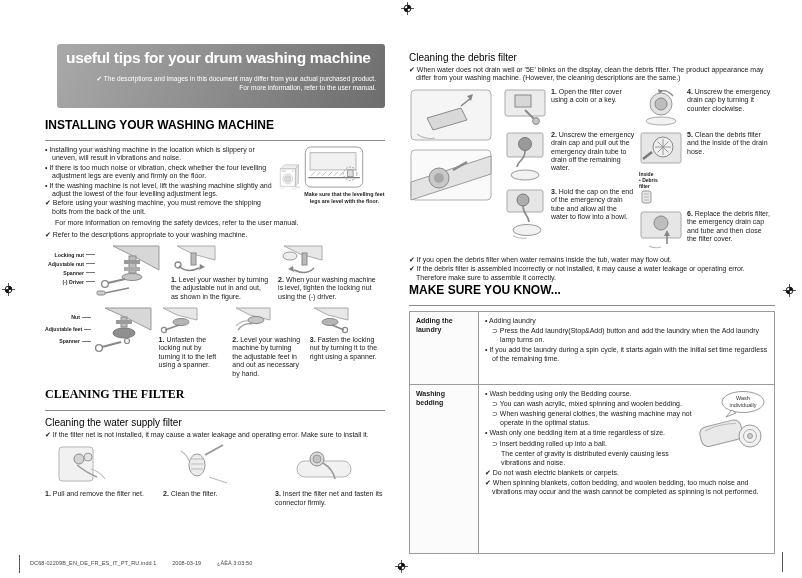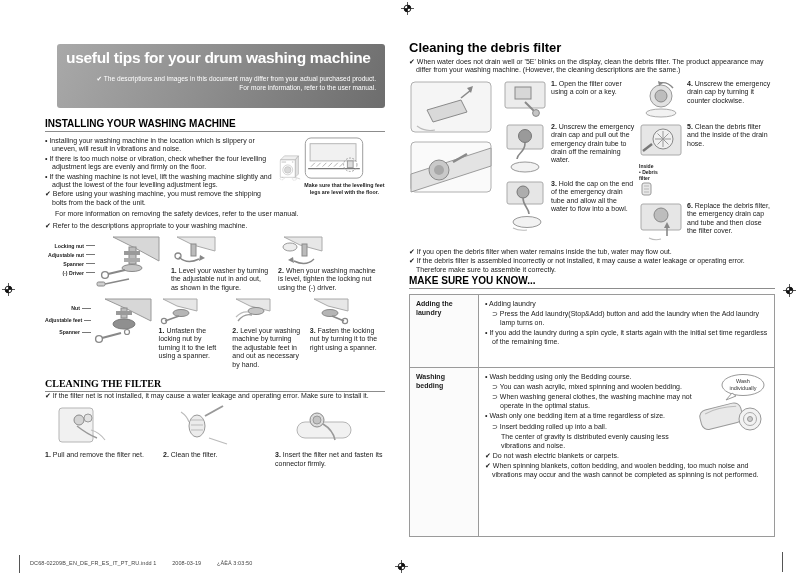--- a/index.html
+++ b/index.html
@@ -8,22 +8,22 @@
 
   
   .col-left{position:absolute;left:45px;top:44px;width:340px;}
   .col-right{position:absolute;left:409px;top:40px;width:366px;}
 
   
   .banner{height:64px;border-radius:3px;background:linear-gradient(115deg,#a9a9a9 0%,#8f8f8f 45%,#6d6d6d 100%);padding:5px 9px;box-sizing:border-box;margin-left:12px;}
   .banner-title{font-size:15.5px;font-weight:bold;color:#fff;letter-spacing:-0.3px;white-space:nowrap;}
   .banner-note{margin-top:7px;font-size:6.6px;line-height:1.4;color:#fff;text-align:right;padding-left:30px;}
 
-  h2.sec{font-size:10px;font-weight:bold;color:#000;margin:0;padding-bottom:2px;border-bottom:1.5px solid #8c8c8c;}
-  h3.sub{font-size:13px;font-weight:bold;color:#000;margin:0 0 3px 0;}
+  h2.sec{font-size:12px;font-weight:bold;color:#000;margin:0;padding-bottom:8px;border-bottom:1.5px solid #8c8c8c;}
+  h3.sub{font-size:10px;font-weight:normal;color:#000;margin:12px 0 3px 0;}
 
   .txt{font-size:7px;line-height:1.2;color:#1a1a1a;}
   .li{padding-left:7px;text-indent:-7px;margin-bottom:1px;}
   .stepnum{font-weight:bold;}
 
   
   .install-row{display:flex;margin-top:5px;}
   .install-text{width:232px;}
   .install-fig{width:108px;position:relative;}
   .fig-caption{font-size:5.3px;font-weight:bold;text-align:center;line-height:1.25;color:#222;margin-top:1px;}
@@ -250,20 +250,21 @@
           <polygon points="4,2 38,2 38,14 18,9" fill="#e7e7e7" stroke="#aaa"></polygon>
           <ellipse cx="20" cy="16" rx="8" ry="3.5" fill="#b5b5b5" stroke="#888"></ellipse>
           <line x1="34" y1="24" x2="22" y2="19" stroke="#888" stroke-width="1.6"></line>
           <circle cx="35" cy="24" r="2.6" fill="none" stroke="#888" stroke-width="1.2"></circle>
         </svg>
         <div class="txt"><span class="stepnum">3.</span> <span>Fasten the locking nut by turning it to the right using a spanner.</span></div>
       </div>
     </div>
 
     <h2 class="sec" style="margin-top:9px;font-family:Liberation Serif, serif;">CLEANING THE FILTER</h2>
+    <h3 class="sub" style="margin-top:6px;">Cleaning the water supply filter</h3>
     <div class="txt li">✔ If the filter net is not installed, it may cause a water leakage and operating error. Make sure to install it.</div>
 
     <div class="wf-row">
       <div class="wf-cell" style="width:118px;">
         <div class="imgbox">
           <svg width="58" height="42" viewBox="0 0 58 42">
             <rect x="2" y="4" width="34" height="34" rx="3" fill="#f1f1f1" stroke="#b5b5b5"></rect>
             <circle cx="22" cy="16" r="5" fill="#d4d4d4" stroke="#8a8a8a"></circle>
             <circle cx="31" cy="14" r="4" fill="#e2e2e2" stroke="#999"></circle>
             <path d="M20 22 q10 8 20 12" fill="none" stroke="#999" stroke-width="1.4"></path>

